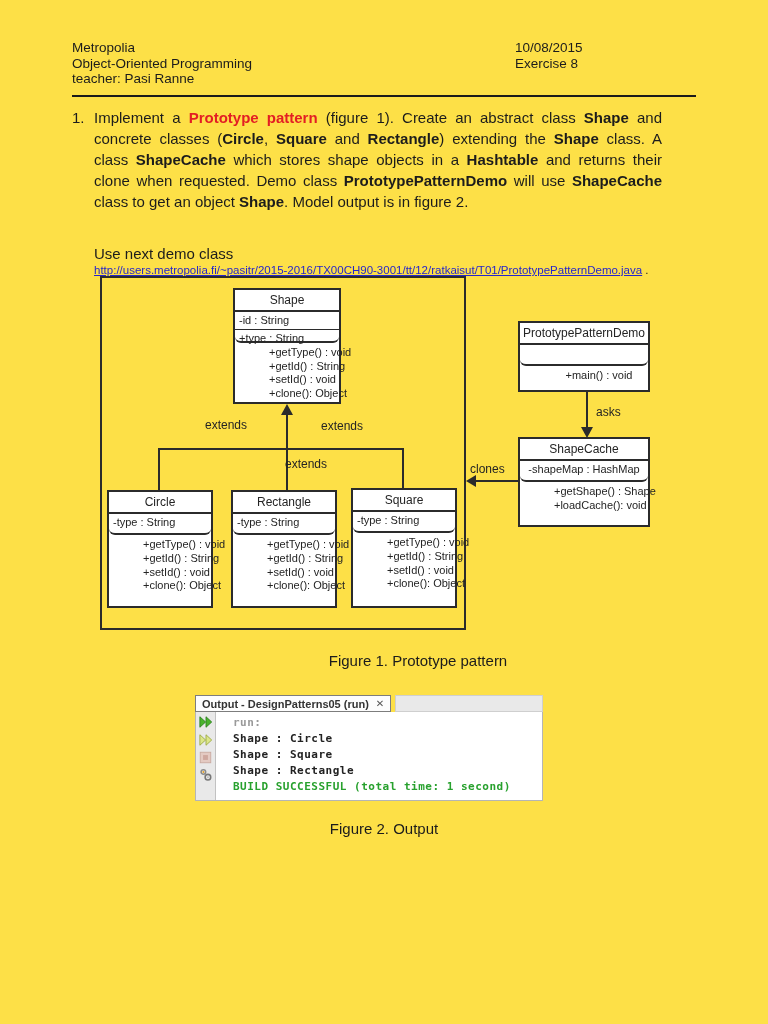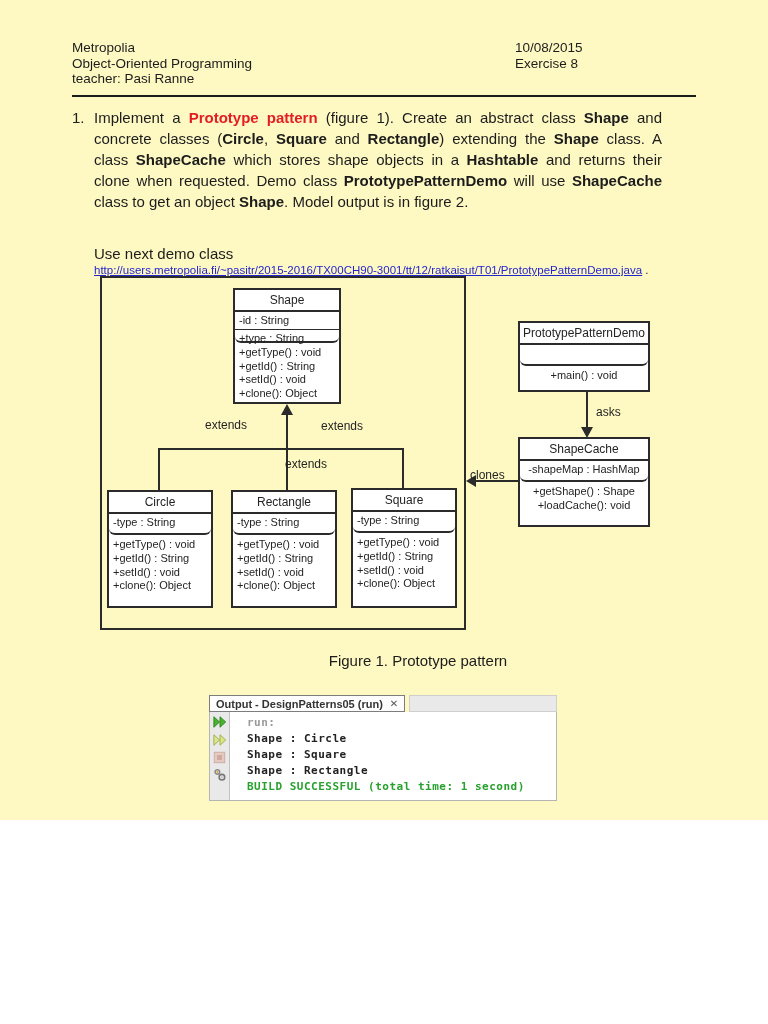--- a/index.html
+++ b/index.html
@@ -1,16 +1,16 @@
 <!DOCTYPE html>
 <html><head>
 <meta charset="utf-8">
 <style>
   html,body{margin:0;padding:0;background:#fff;}
-  .page{position:relative;width:768px;height:820px;background:#fef9c3;overflow:hidden;
+  .page{position:relative;width:768px;height:1024px;background:#fde047;overflow:hidden;
         font-family:"Liberation Sans",sans-serif;color:#1c1c1c;}
 
   
   .hdr-left{position:absolute;left:72px;top:40px;font-size:13.5px;line-height:15.5px;}
   .hdr-right{position:absolute;left:515px;top:40px;font-size:13.5px;line-height:15.5px;}
   .rule{position:absolute;left:72px;top:95px;width:624px;height:2px;background:#1a1a1a;}
 
   
   .task{position:absolute;left:72px;top:107px;width:590px;display:flex;font-size:15px;line-height:21px;}
   .task-num{width:22px;flex:none;}
@@ -25,36 +25,36 @@
 
   
   .diagram{position:absolute;left:95px;top:272px;width:575px;height:368px;font-size:11px;color:#242424;}
   .outer-box{position:absolute;left:5px;top:4px;width:366px;height:354px;border:2px solid #2b2b2b;box-sizing:border-box;}
   .uml-box{position:absolute;background:#fff;border:2px solid #2b2b2b;box-sizing:border-box;display:flex;flex-direction:column;}
   .uml-title{text-align:center;font-size:12px;padding:3px 0 3px;border-bottom:2px solid #2b2b2b;}
   .uml-attrs{border-bottom:2px solid #2b2b2b;min-height:19px;border-radius:6px;}
   .uml-attrs .uml-row + .uml-row{border-top:1.5px solid #2b2b2b;}
   .uml-row{padding:2px 4px 1px;line-height:13.5px;white-space:nowrap;}
   .uml-methods{flex:1;padding:3px 0 1px;}
-  .uml-methods .uml-row{padding:0 4px;line-height:13.8px;}
+  .uml-methods .uml-row{padding:0 4px;line-height:13.8px;margin-left:30px;}
   .uml-box.center .uml-row{text-align:center;}
   .h-line,.v-line{position:absolute;background:#2b2b2b;}
   .h-line{height:2px;}
   .v-line{width:2px;}
   .arr-up{position:absolute;width:0;height:0;border-left:6px solid transparent;border-right:6px solid transparent;border-bottom:11px solid #2b2b2b;}
   .arr-down{position:absolute;width:0;height:0;border-left:6px solid transparent;border-right:6px solid transparent;border-top:11px solid #2b2b2b;}
   .arr-left{position:absolute;width:0;height:0;border-top:6px solid transparent;border-bottom:6px solid transparent;border-right:10px solid #2b2b2b;}
   .dlabel{position:absolute;font-size:12px;white-space:nowrap;}
 
   .caption{position:absolute;left:0;width:768px;text-align:center;font-size:15px;}
   .cap1{top:652px;padding-left:34px;}
   .cap2{top:820px;}
 
   
-  .ow{position:absolute;left:209px;top:695px;width:348px;}
+  .ow{position:absolute;left:195px;top:695px;width:348px;}
   .ow-tabs{display:flex;height:17px;align-items:stretch;}
   .ow-tab{background:#fdfdfd;border:1px solid #7d7d7d;display:flex;align-items:center;gap:7px;padding:0 6px;
           font-size:11px;font-weight:bold;color:#333;font-family:"Liberation Sans",sans-serif;white-space:nowrap;}
   .ow-close{font-weight:normal;font-size:10px;color:#555;}
   .ow-tab-filler{flex:1;background:#e9e9e9;border:1px solid #cfcfcf;margin-left:4px;}
   .ow-body{display:flex;background:#fff;border:1px solid #b5b5b5;border-top:none;height:88px;}
   .ow-toolbar{width:19px;flex:none;background:#e9e9e9;border-right:1px solid #c2c2c2;
               display:flex;flex-direction:column;align-items:center;padding-top:3px;gap:4px;}
   .ow-toolbar svg{display:block;}
   .ow-out{flex:1;padding:3px 0 0 17px;font-family:"DejaVu Sans Mono","Liberation Mono",monospace;
@@ -187,21 +187,21 @@
         </div>
       <div class="uml-methods">
 
       <div class="uml-row">+getShape() : Shape</div>
           <div class="uml-row">+loadCache(): void</div>
         </div>
     </div>
 
     <div class="h-line" style="left:381px;top:208px;width:42px;"></div>
     <div class="arr-left" style="left:371px;top:203px;"></div>
-    <div class="dlabel" style="left:375px;top:196px;">clones</div>
+    <div class="dlabel" style="left:375px;top:190px;">clones</div>
   </div>
 
   <div class="caption cap1">Figure 1. Prototype pattern</div>
 
   <div class="ow">
     <div class="ow-tabs">
       <div class="ow-tab">
         <span>Output - DesignPatterns05 (run)</span>
         <span class="ow-close">✕</span>
       </div>

